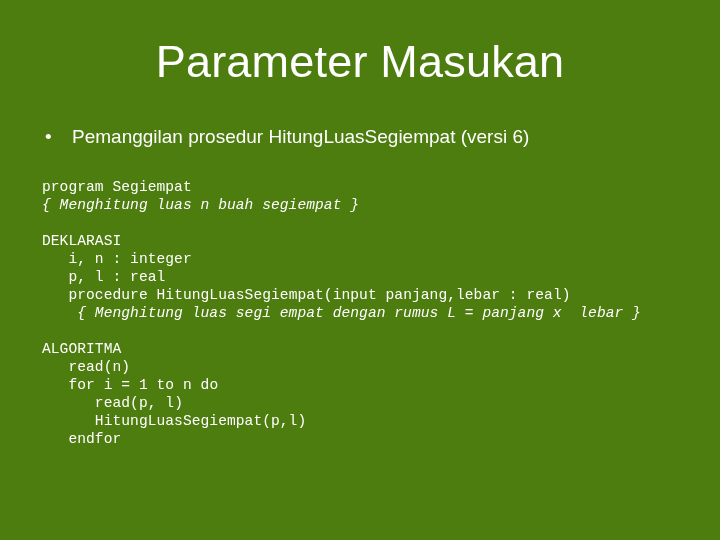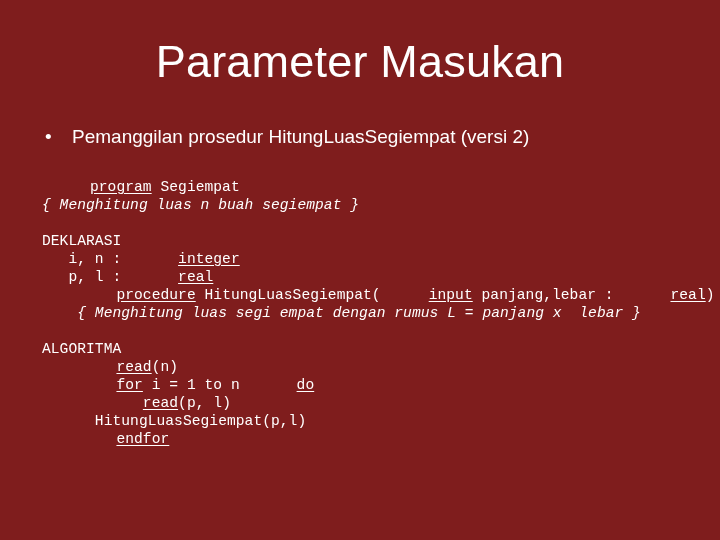--- a/index.html
+++ b/index.html
@@ -14,21 +14,21 @@
     overflow: hidden;
     font-family: "Liberation Sans", sans-serif;
     color: #ffffff;
     -webkit-font-smoothing: antialiased;
   }
 
   #slide {
     position: relative;
     width: 720px;
     height: 540px;
-    background: #7f1d1d;
+    background: #4d7c0f;
   }
 
   
   #slide-title {
     position: absolute;
     left: 0;
     top: 36px;
     width: 720px;
     text-align: center;
     font-family: "Liberation Sans", sans-serif;
@@ -82,38 +82,36 @@
     letter-spacing: 0.05px;
   }
   .code-line {
     height: 18px;
     white-space: pre;
   }
   .code-line.blank {
     height: 18px;
   }
   .kw {
-    text-decoration: underline;
     text-underline-offset: 2px;
-    margin-left: 48px;
   }
   .cmt {
     font-style: italic;
     text-align: right;
   }
 </style>
 </head>
 <body>
 
 <div id="slide">
 
   <h1 id="slide-title">Parameter Masukan</h1>
 
   <ul id="bullet-list">
     <li class="bullet-item">
       <span class="bullet-marker">•</span>
-      <span class="bullet-text">Pemanggilan prosedur HitungLuasSegiempat (versi 2)</span>
+      <span class="bullet-text">Pemanggilan prosedur HitungLuasSegiempat (versi 6)</span>
     </li>
   </ul>
 
   <div id="code-block"><div class="code-line"><span class="kw">program</span><span> Segiempat</span></div><div class="code-line"><span class="cmt">{ Menghitung luas n buah segiempat }</span></div><div class="code-line blank">&nbsp;</div><div class="code-line"><span>DEKLARASI</span></div><div class="code-line"><span>   i, n : </span><span class="kw">integer</span></div><div class="code-line"><span>   p, l : </span><span class="kw">real</span></div><div class="code-line"><span>   </span><span class="kw">procedure</span><span> HitungLuasSegiempat(</span><span class="kw">input</span><span> panjang,lebar : </span><span class="kw">real</span><span>)</span></div><div class="code-line"><span class="cmt">    { Menghitung luas segi empat dengan rumus L = panjang x  lebar }</span></div><div class="code-line blank">&nbsp;</div><div class="code-line"><span>ALGORITMA</span></div><div class="code-line"><span>   </span><span class="kw">read</span><span>(n)</span></div><div class="code-line"><span>   </span><span class="kw">for</span><span> i = 1 to n </span><span class="kw">do</span></div><div class="code-line"><span>      </span><span class="kw">read</span><span>(p, l)</span></div><div class="code-line"><span>      HitungLuasSegiempat(p,l)</span></div><div class="code-line"><span>   </span><span class="kw">endfor</span></div></div>
 
 </div>
 
 </body></html>

